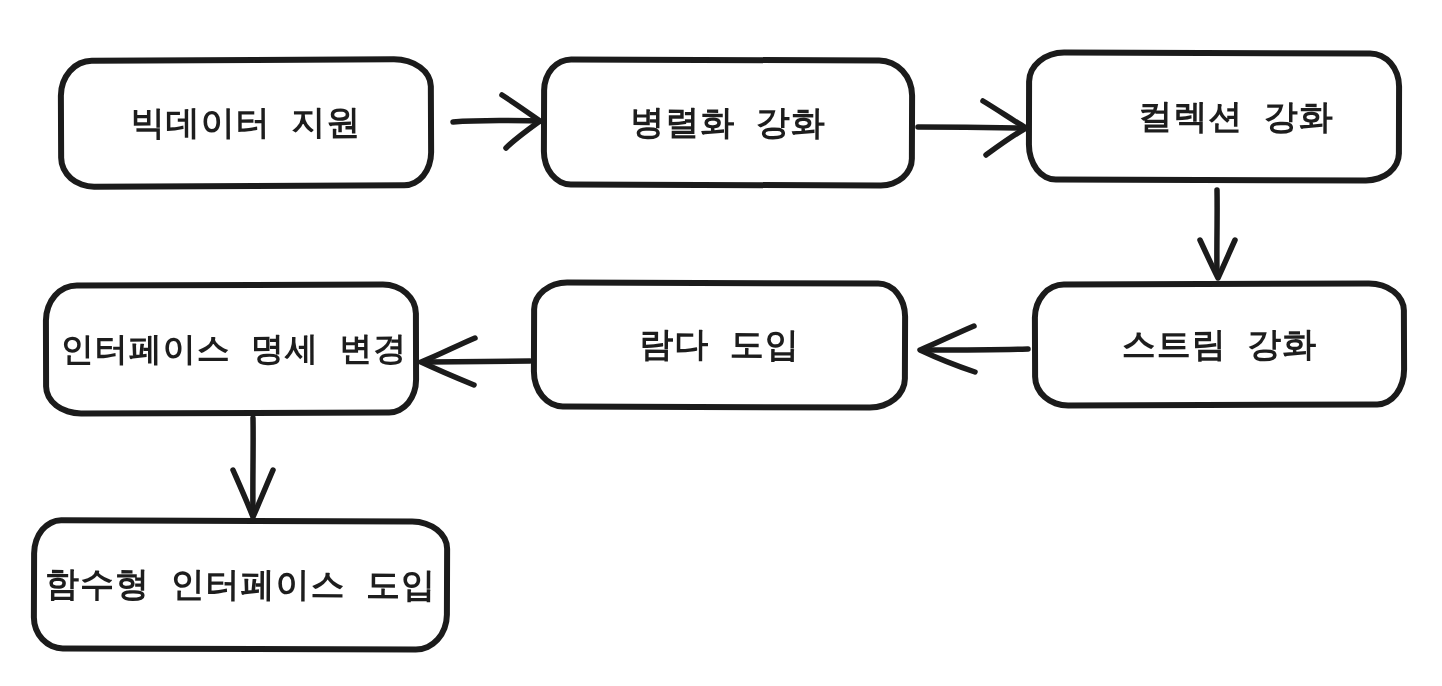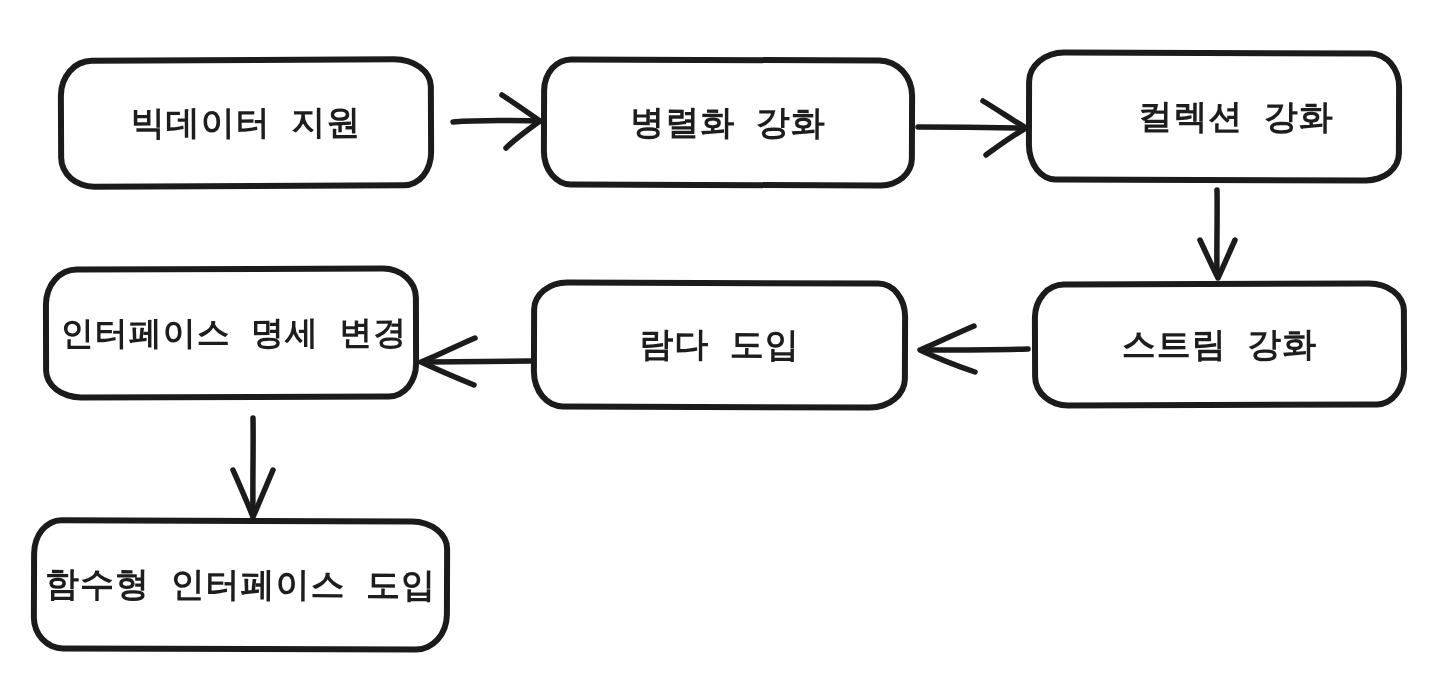--- a/index.html
+++ b/index.html
@@ -36,21 +36,21 @@
   .n1 { left: 58px;   top: 57px;  width: 376px; height: 132px;
         border-radius: 34px 40px 30px 36px / 38px 30px 36px 32px; transform: rotate(-0.25deg); }
   .n2 { left: 541px;  top: 57px;  width: 374px; height: 131px;
         border-radius: 30px 36px 34px 30px / 34px 38px 30px 36px; transform: rotate(0.2deg); }
   .n3 { left: 1026px; top: 50px;  width: 376px; height: 133px;
         border-radius: 38px 32px 36px 30px / 32px 36px 30px 38px; transform: rotate(0.15deg); padding-left: 44px; }
   .n4 { left: 1032px; top: 281px; width: 375px; height: 127px;
         border-radius: 32px 38px 30px 36px / 36px 30px 38px 32px; transform: rotate(-0.2deg); }
   .n5 { left: 531px;  top: 280px; width: 377px; height: 130px;
         border-radius: 36px 30px 38px 32px / 30px 36px 32px 38px; transform: rotate(0.2deg); }
-  .n6 { left: 43px;   top: 266px; width: 376px; height: 134px; font-size: 33px;
+  .n6 { left: 43px;   top: 282px; width: 376px; height: 134px; font-size: 33px;
         border-radius: 34px 36px 30px 38px / 38px 32px 36px 30px; transform: rotate(-0.15deg); padding-left: 6px; }
   .n7 { left: 31px;   top: 518px; width: 419px; height: 134px;
         border-radius: 30px 38px 34px 32px / 36px 30px 38px 34px; transform: rotate(0.2deg); }
   .arrows {
     position: absolute;
     left: 0;
     top: 0;
     pointer-events: none;
   }
   .arrows path {

